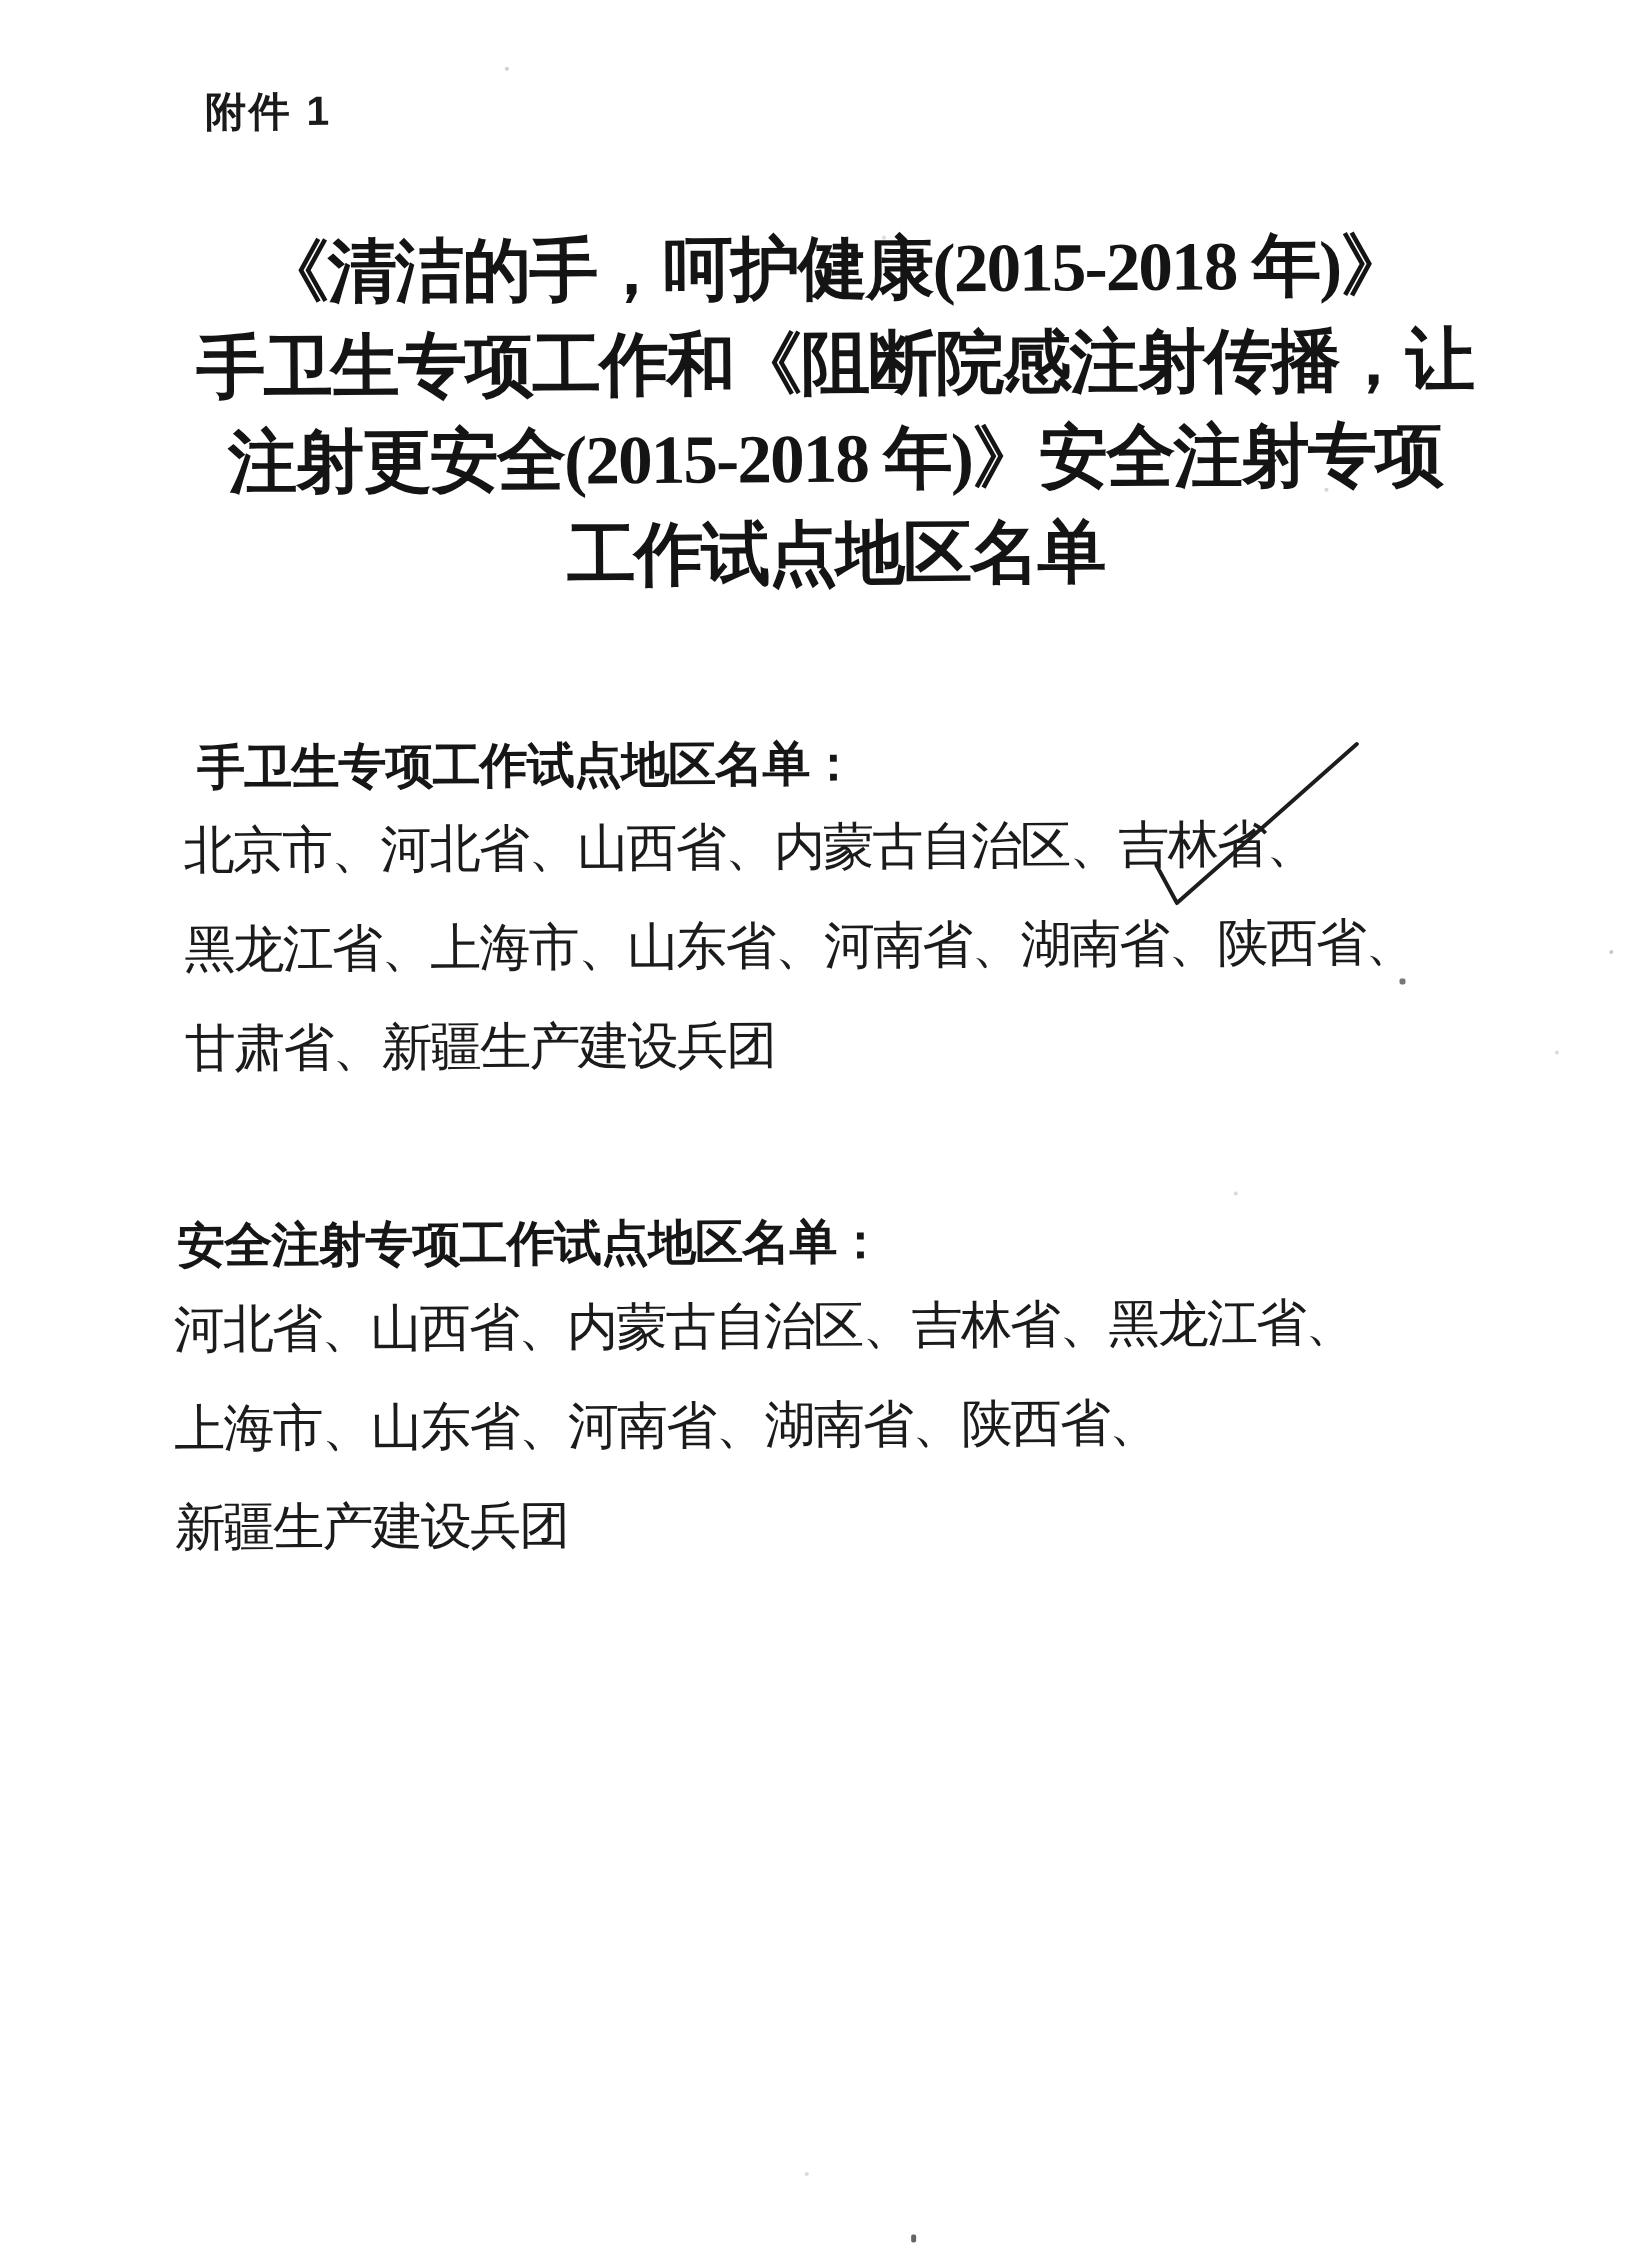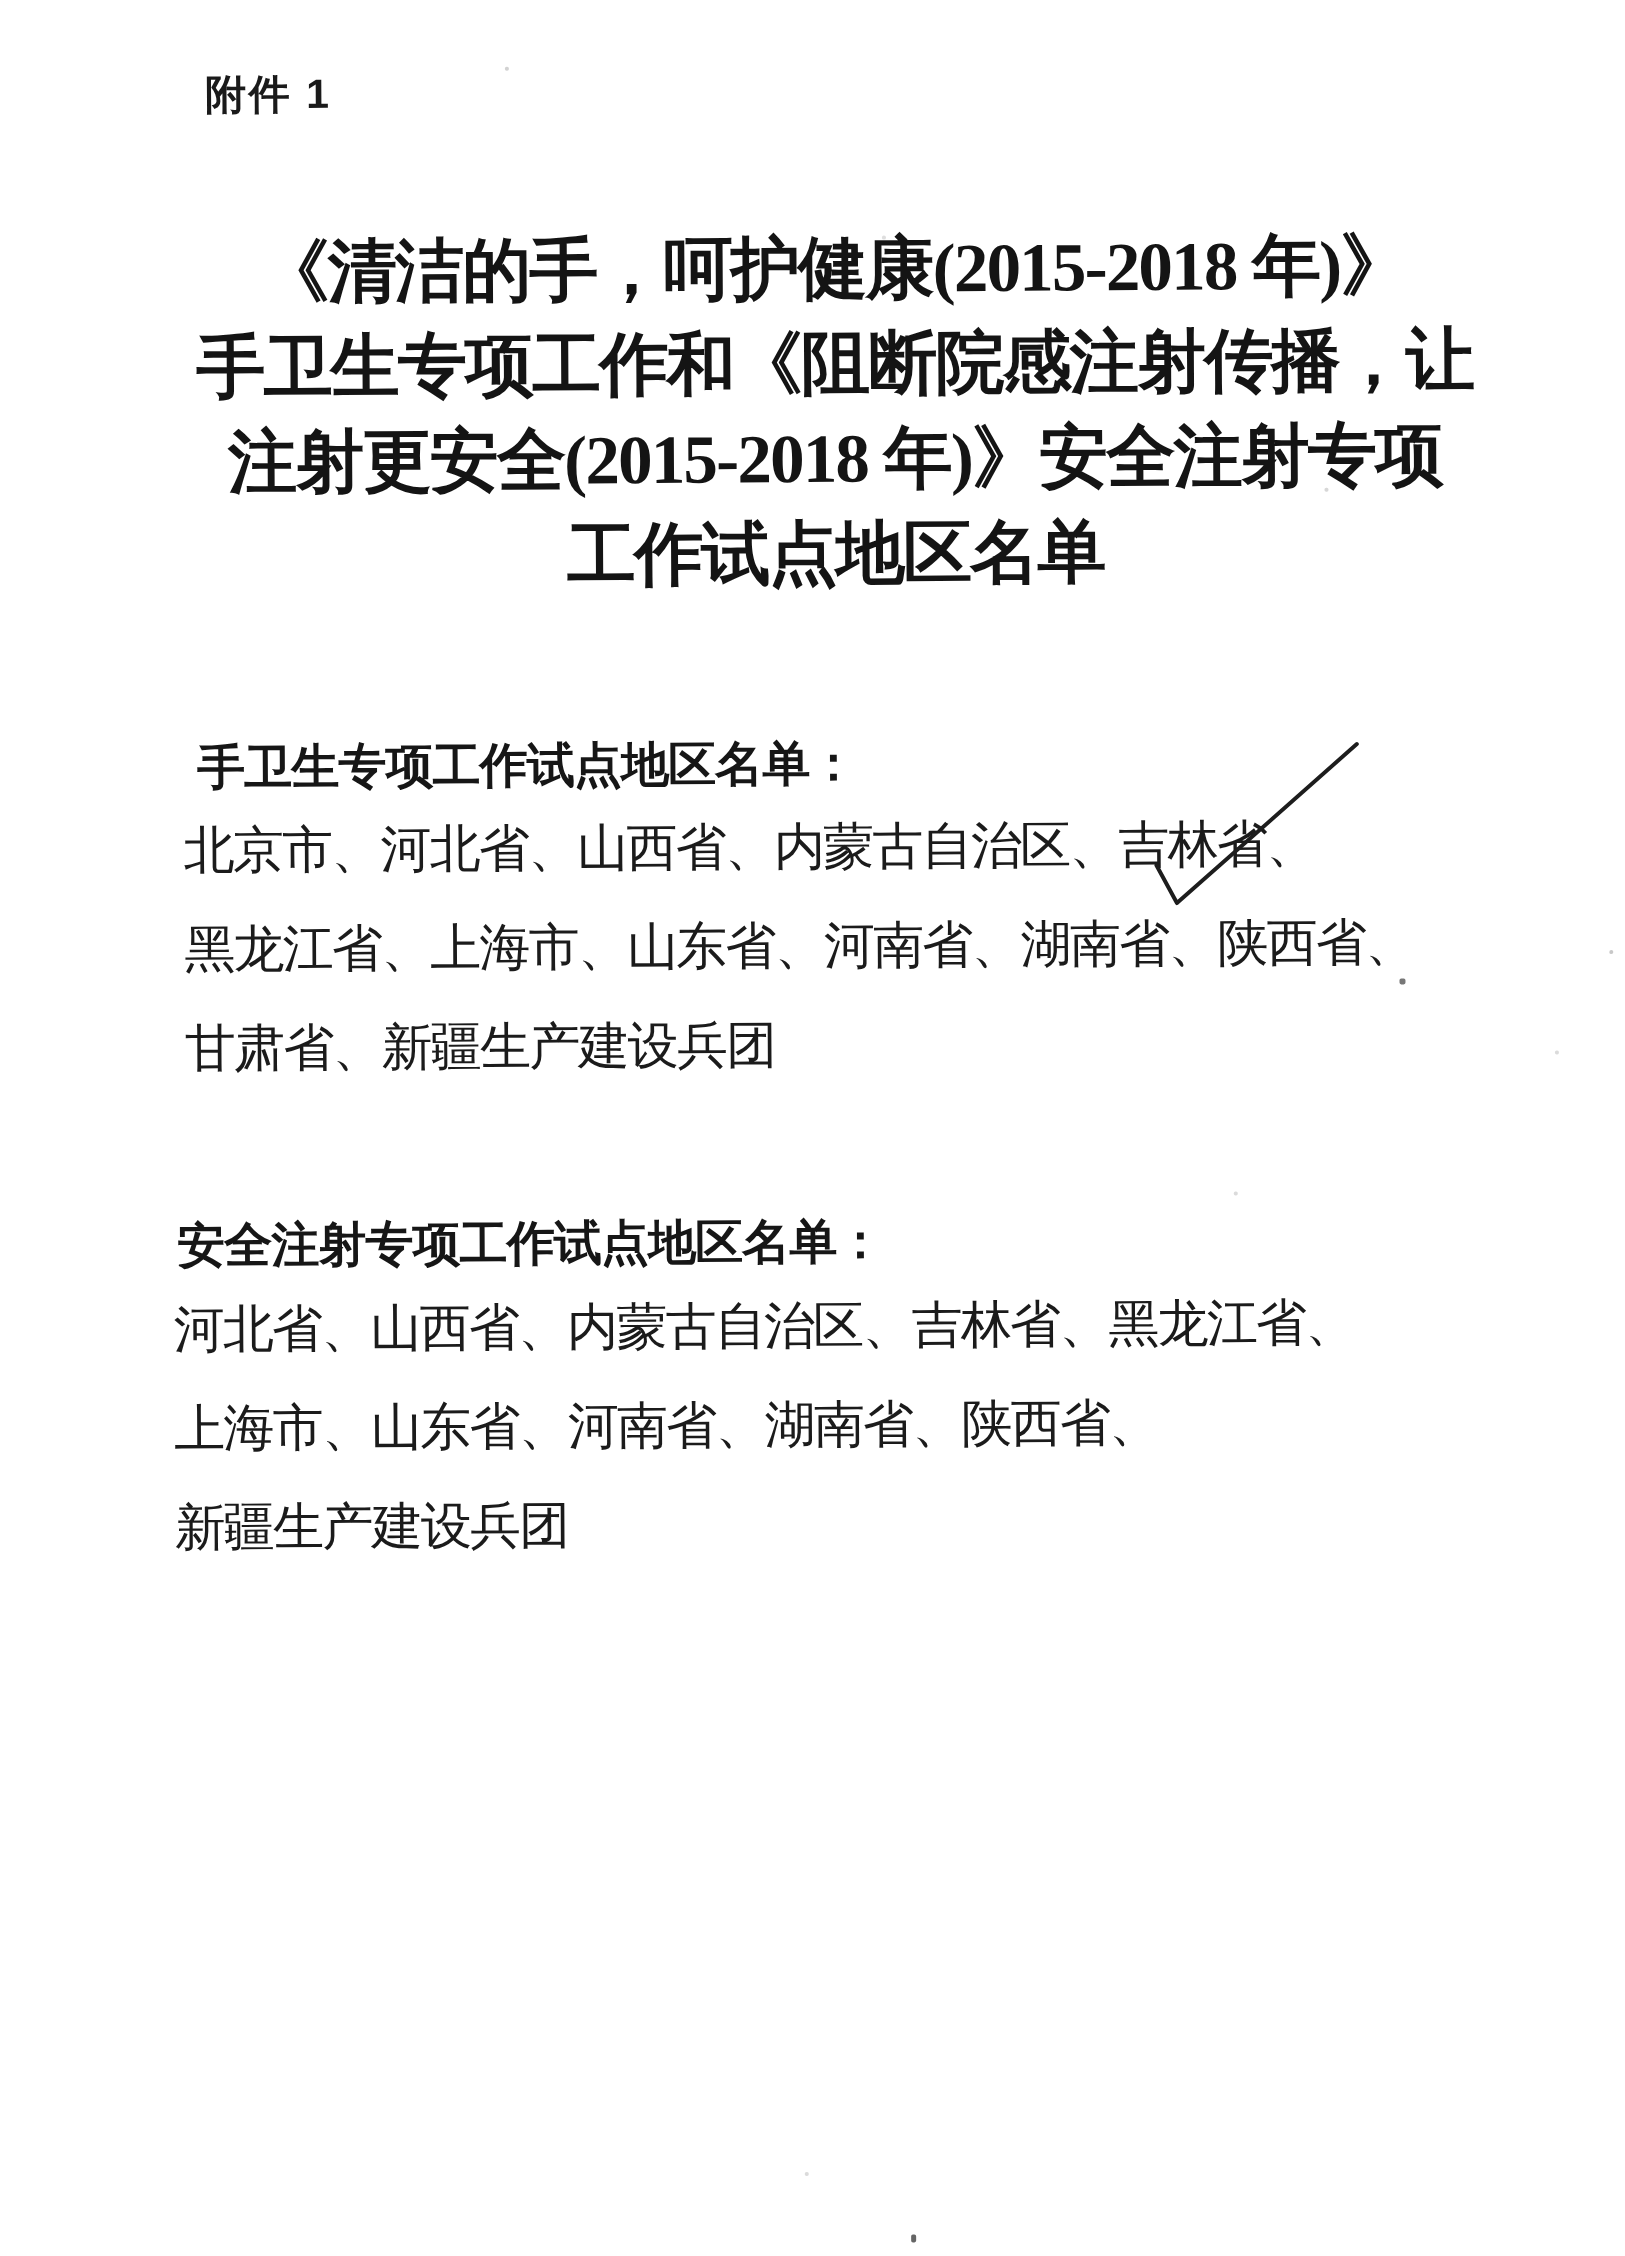--- a/index.html
+++ b/index.html
@@ -19,21 +19,21 @@
   
   .content {
     position: absolute;
     inset: 0;
     transform: rotate(-0.35deg);
     transform-origin: 50% 40%;
   }
   .attachment-label {
     position: absolute;
     left: 210px;
-    top: 64px;
+    top: 81px;
     font-family: "Liberation Sans", sans-serif;
     font-weight: 700;
     font-size: 41px;
     letter-spacing: 2.6px;
     white-space: nowrap;
   }
   .doc-title {
     position: absolute;
     left: 150px;
     top: 222px;

